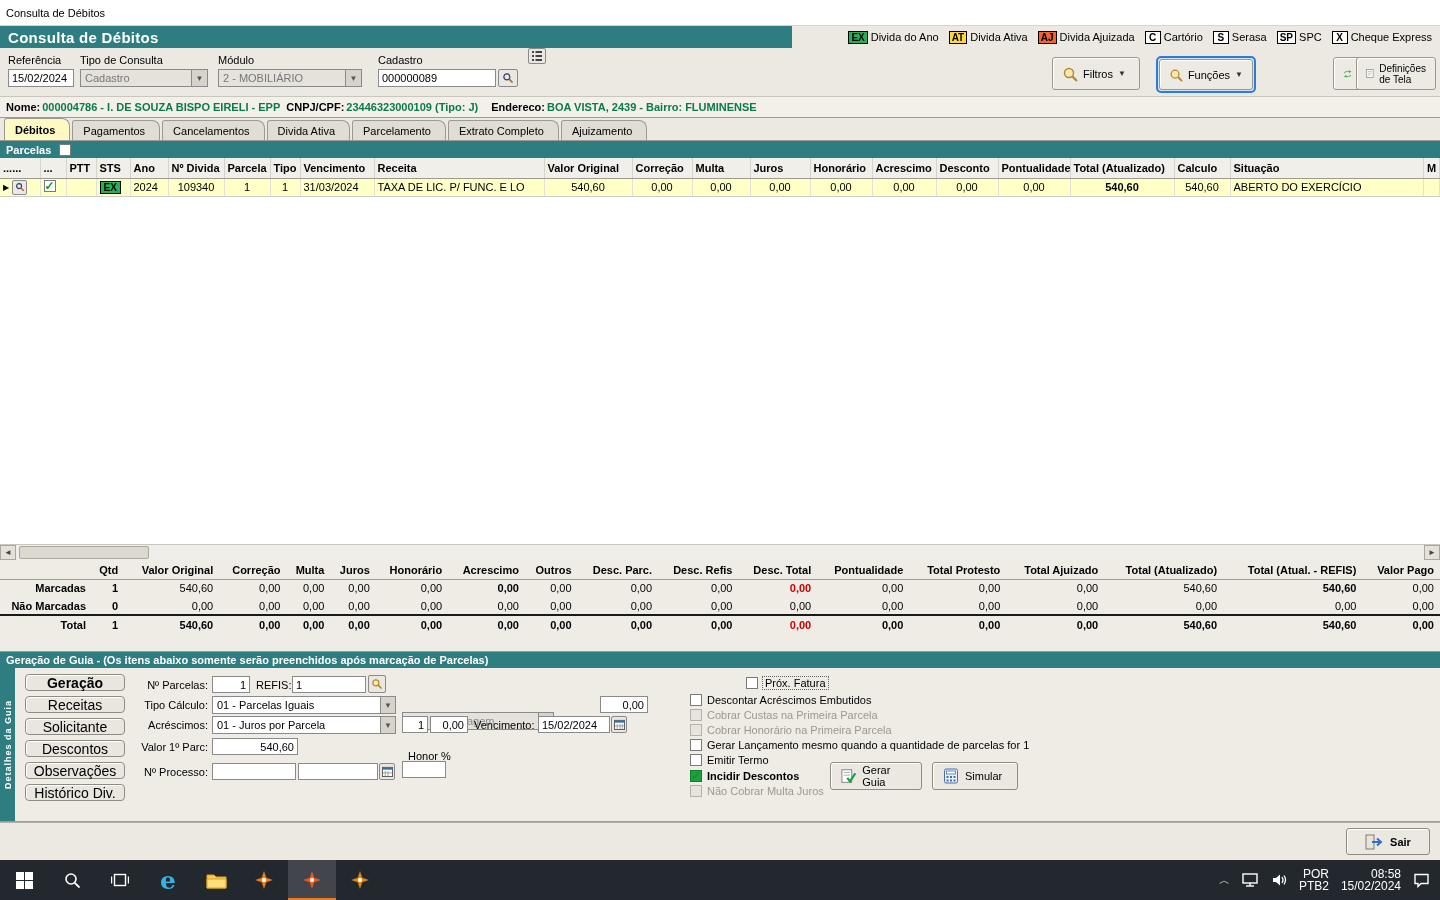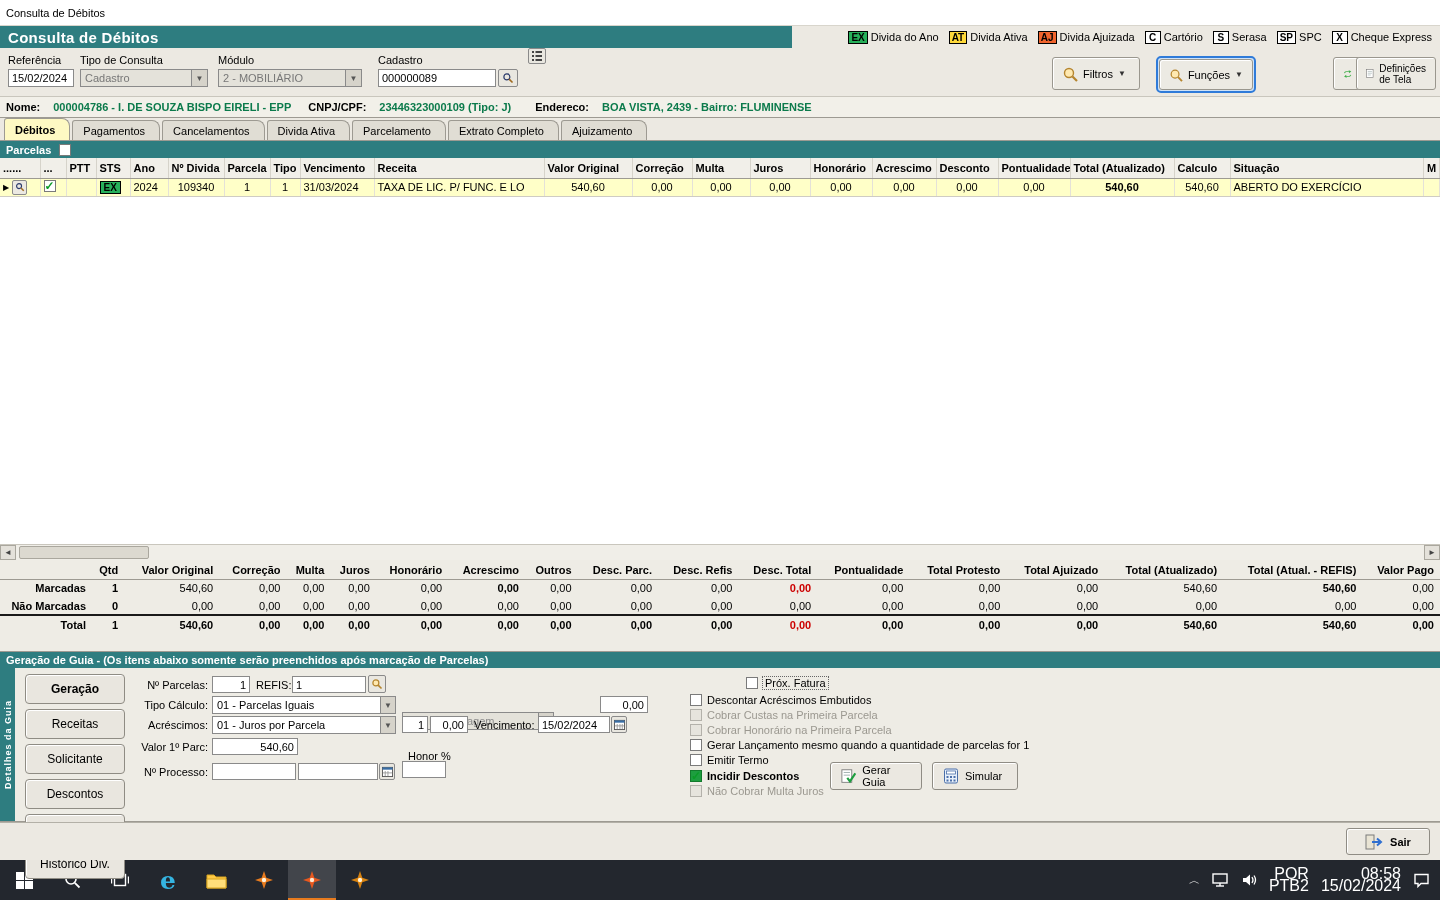--- a/index.html
+++ b/index.html
@@ -26,21 +26,21 @@
   .dd .dd-text { flex:1; padding:0 4px; color:#777; white-space:nowrap; overflow:hidden; }
   .dd .dd-btn { width:16px; height:100%; background:#d6d3ca; border-left:1px solid #8a8a8a; display:flex; align-items:center; justify-content:center; font-size:8px; color:#555; }
   .sq-btn { position:absolute; width:20px; height:18px; background:#e9e7e0; border:1px solid #8a8a8a; border-radius:2px; display:flex; align-items:center; justify-content:center; }
   .tool-btn { position:absolute; height:33px; background:#eceae3; border:1px solid #9a978e; border-radius:3px; display:flex; align-items:center; gap:5px; padding:0 9px; font-size:11px; box-shadow:inset 1px 1px 0 #fff; }
   .tool-btn .caret { font-size:8px; color:#333; }
   .funcoes-wrap { position:absolute; border:2px solid #2f7bd9; border-radius:5px; padding:1px; background:#cfe2f7; }
   .funcoes-wrap .tool-btn { position:static; height:31px; }
   .two-line { display:flex; flex-direction:column; line-height:11px; font-size:10px; }
 
   
-  .info-bar { height:21px; background:#f2f0e9; border-bottom:1px solid #9d9a92; display:flex; align-items:center; gap:13px; padding-left:6px; font-weight:bold; }
+  .info-bar { height:21px; background:#f2f0e9; border-bottom:1px solid #9d9a92; display:flex; align-items:center; gap:2px; padding-left:6px; font-weight:bold; }
   .info-bar .lbl { color:#000; }
   .info-bar .val { color:#0b7a4b; }
 
   
   .tabs { height:23px; background:#ece9e2; display:flex; align-items:flex-end; padding-left:4px; gap:2px; border-bottom:1px solid #9d9a92; }
   .tab { height:20px; display:flex; align-items:center; padding:0 14px 0 10px; background:#e0ddd4; border:1px solid #9d9a92; border-bottom:none; border-radius:3px 8px 0 0; font-size:11px; }
   .tab.active { background:#fef9c3; font-weight:bold; height:22px; position:relative; z-index:2; }
 
   
   .parcelas-strip { height:17px; background:#2e7d80; color:#fff; display:flex; align-items:center; gap:8px; padding-left:6px; font-weight:bold; }
@@ -74,21 +74,21 @@
   table.tot th { font-weight:bold; text-align:right; padding:2px 6px 2px 2px; border-bottom:1px solid #9d9a92; white-space:nowrap; height:18px; }
   table.tot td { text-align:right; padding:1px 6px 1px 2px; white-space:nowrap; height:18px; }
   table.tot .rowlbl { font-weight:bold; text-align:right; width:92px; }
   table.tot tr.total td { border-top:2px solid #1a1a1a; font-weight:bold; }
 
   
   .ger-body { height:154px; background:#eeece5; position:relative; border-bottom:1px solid #9d9a92; }
   .ger-side { position:absolute; left:0; top:0; bottom:0; width:15px; background:#2e7d80; color:#fff; display:flex; align-items:center; justify-content:center; }
   .vert-text { writing-mode:vertical-rl; transform:rotate(180deg); font-size:9px; font-weight:bold; letter-spacing:1px; }
   .ger-nav { position:absolute; left:25px; top:6px; width:100px; display:flex; flex-direction:column; gap:5px; }
-  .nav-btn { height:30px; background:#e9e6df; border:1px solid #8f8c84; border-radius:4px; font-size:12px; display:flex; align-items:center; justify-content:center; box-shadow:inset 1px 1px 0 #fff; }
+  .nav-btn { height:17px; background:#e9e6df; border:1px solid #8f8c84; border-radius:4px; font-size:14px; display:flex; align-items:center; justify-content:center; box-shadow:inset 1px 1px 0 #fff; }
   .nav-btn.active { font-weight:bold; }
   .ger-label { position:absolute; text-align:right; width:74px; left:134px; white-space:nowrap; }
   .g-field { position:absolute; height:17px; background:#fff; border:1px solid #8a8a8a; font-size:11px; padding:0 3px; font-family:"Liberation Sans",sans-serif; }
   .g-dd { position:absolute; height:18px; border:1px solid #8a8a8a; background:#fff; display:flex; align-items:center; font-size:11px; }
   .g-dd .dd-text { flex:1; padding:0 4px; white-space:nowrap; overflow:hidden; }
   .g-dd.disabled { background:#e4e2da; } .g-dd.disabled .dd-text { color:#8b8b8b; }
   .g-dd .dd-btn { width:15px; height:100%; background:#d6d3ca; border-left:1px solid #8a8a8a; display:flex; align-items:center; justify-content:center; font-size:8px; color:#555; }
   .g-sq { position:absolute; width:18px; height:18px; background:#e9e7e0; border:1px solid #8a8a8a; border-radius:2px; display:flex; align-items:center; justify-content:center; }
   .cb-row { position:absolute; display:flex; align-items:center; gap:5px; white-space:nowrap; }
   .cb-row.disabled .cb-label { color:#9b9890; }
@@ -97,21 +97,21 @@
 
   
   .footer { height:38px; background:#ece9e2; border-top:1px solid #b3b0a7; position:relative; }
   .sair-btn { position:absolute; right:10px; top:5px; width:84px; height:27px; background:#ebe8e1; border:1px solid #8f8c84; border-radius:3px; display:flex; align-items:center; justify-content:center; gap:7px; font-weight:bold; box-shadow:inset 1px 1px 0 #fff; }
 
   
   .taskbar { height:40px; background:#23272e; display:flex; align-items:stretch; color:#fff; }
   .tb-item { width:48px; display:flex; align-items:center; justify-content:center; }
   .tb-item.active { background:rgba(255,255,255,.14); box-shadow:inset 0 -2px 0 #e87b1e; }
   .tray { margin-left:auto; display:flex; align-items:center; gap:12px; padding-right:10px; }
-  .tray .txt2 { display:flex; flex-direction:column; align-items:flex-end; font-size:16px; line-height:12px; }
+  .tray .txt2 { display:flex; flex-direction:column; align-items:flex-end; font-size:12px; line-height:12px; }
   .chev { font-size:11px; color:#eee; }
   .edge-e { color:#35b4e1; font-size:25px; font-weight:bold; font-family:"DejaVu Serif", serif; }
 </style>
 </head>
 <body>
 
 <div class="app">
 
   <div class="titlebar">
     <span>Consulta de Débitos</span>

